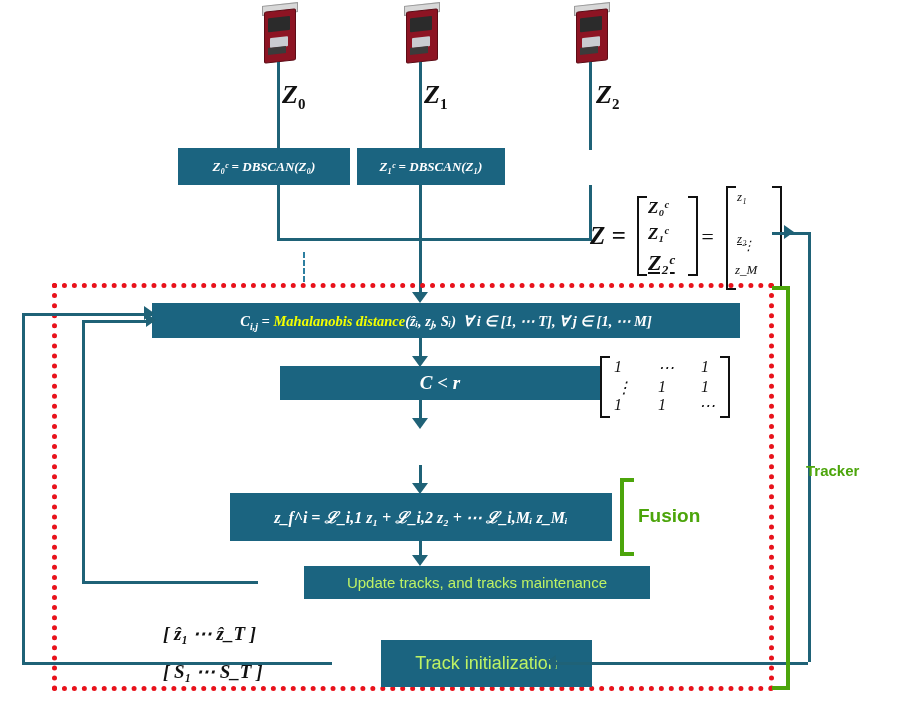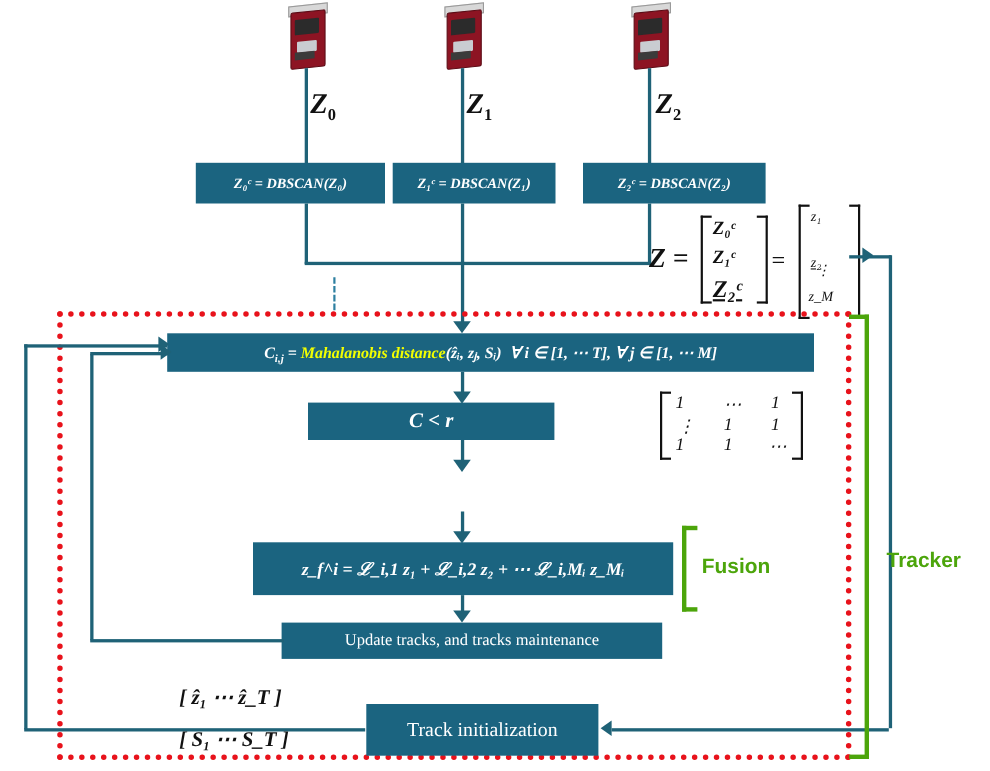--- a/index.html
+++ b/index.html
@@ -84,27 +84,28 @@
     display: flex;
     align-items: center;
     justify-content: center;
     text-align: center;
     font-style: italic;
     font-weight: bold;
     box-sizing: border-box;
   }
   .plainbox {
     background: #1b6480;
-    color: #ffffff;
+    color: #bef264;
     display: flex;
     align-items: center;
     justify-content: center;
     text-align: center;
-    font-family: Liberation Serif, serif;
+    font-family: Liberation Sans, sans-serif;
     box-sizing: border-box;
+    margin-left: 48px;
   }
 
   
   .zlabel {
     font-family: "Liberation Serif", serif;
     font-style: italic;
     font-weight: bold;
     font-size: 26px;
     color: #111111;
   }
@@ -177,23 +178,20 @@
   </div>
   <div class="abs zlabel" style="left:596px; top:80px;">
     <span>Z</span><sub>2</sub>
   </div>
 
   <div class="abs tealbox" style="left:178px; top:148px; width:172px; height:37px; font-size:13px;">
     <span>Z₀ᶜ = DBSCAN(Z₀)</span>
   </div>
   <div class="abs tealbox" style="left:357px; top:148px; width:148px; height:37px; font-size:13px;">
     <span>Z₁ᶜ = DBSCAN(Z₁)</span>
-  </div>
-  <div class="abs tealbox" style="left:530px; top:148px; width:166px; height:37px; font-size:13px;">
-    <span>Z₂ᶜ = DBSCAN(Z₂)</span>
   </div>
 
   <div class="abs vline" style="left:277px; top:185px; height:55px;"></div>
   <div class="abs vline" style="left:419px; top:185px; height:55px;"></div>
   <div class="abs vline" style="left:589px; top:185px; height:55px;"></div>
   <div class="abs hline" style="left:277px; top:238px; width:315px;"></div>
 
   <div class="abs vline" style="left:419px; top:238px; height:60px;"></div>
   <div class="abs" style="left:412px; top:292px; width:0;height:0;border-left:8px solid transparent;border-right:8px solid transparent;border-top:11px solid #1f6277;"></div>
 
@@ -229,21 +227,21 @@
       <span>C</span><sub style="font-size:10px">i,j</sub>
       <span>=</span>
       <span class="highlight">Mahalanobis distance</span><span>(ẑᵢ, zⱼ, Sᵢ)</span>
       &nbsp;<span>∀ i ∈ [1, ⋯ T], ∀ j ∈ [1, ⋯ M]</span>
     </span>
   </div>
 
   <div class="abs vline" style="left:419px; top:338px; height:24px;"></div>
   <div class="abs" style="left:412px; top:356px; width:0;height:0;border-left:8px solid transparent;border-right:8px solid transparent;border-top:11px solid #1f6277;"></div>
 
-  <div class="abs tealbox" style="left:280px; top:366px; width:224px; height:34px; font-size:19px;">
+  <div class="abs tealbox" style="left:280px; top:366px; width:320px; height:34px; font-size:19px;">
     <span>C &lt; r</span>
   </div>
 
   <div class="abs" style="left:600px; top:356px; width:140px; height:62px;">
     <div class="abs brk left" style="left:0px; top:0px; height:62px;"></div>
     <div class="abs brk right" style="left:120px; top:0px; height:62px;"></div>
     <div class="abs mathtxt" style="left:14px; top:2px; font-size:16px;">1</div>
     <div class="abs mathtxt" style="left:58px; top:2px; font-size:16px;">⋯</div>
     <div class="abs mathtxt" style="left:101px; top:2px; font-size:16px;">1</div>
     <div class="abs mathtxt" style="left:16px; top:22px; font-size:16px;">⋮</div>
@@ -293,15 +291,15 @@
   <div class="abs vline" style="left:22px; top:313px; height:350px;"></div>
   <div class="abs hline" style="left:22px; top:313px; width:130px;"></div>
   <div class="abs" style="left:144px; top:306px; width:0;height:0;border-top:7px solid transparent;border-bottom:7px solid transparent;border-left:10px solid #1f6277;"></div>
 
   <div class="abs mathtxt" style="left:163px; top:622px; font-size:19px; font-weight:bold;">[ ẑ₁   ⋯   ẑ_T  ]</div>
   <div class="abs mathtxt" style="left:163px; top:660px; font-size:19px; font-weight:bold;">[ S₁   ⋯   S_T ]</div>
 
   <div class="abs greenline" style="left:786px; top:286px; width:4px; height:404px;"></div>
   <div class="abs greenline" style="left:772px; top:286px; width:18px; height:4px;"></div>
   <div class="abs greenline" style="left:772px; top:686px; width:18px; height:4px;"></div>
-  <div class="abs greenlbl" style="left:806px; top:499px; font-size:19px;">Tracker</div>
+  <div class="abs greenlbl" style="left:806px; top:462px; font-size:15px;">Tracker</div>
 
 </div>
 
 </body></html>

